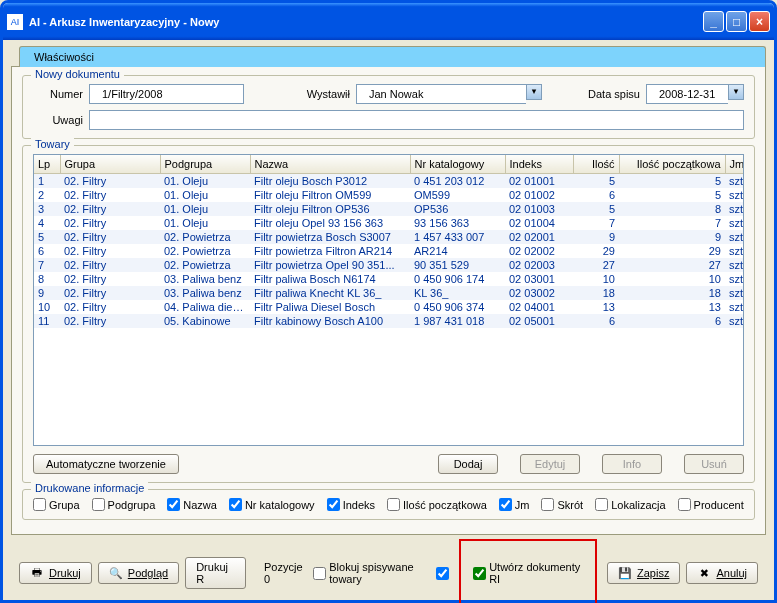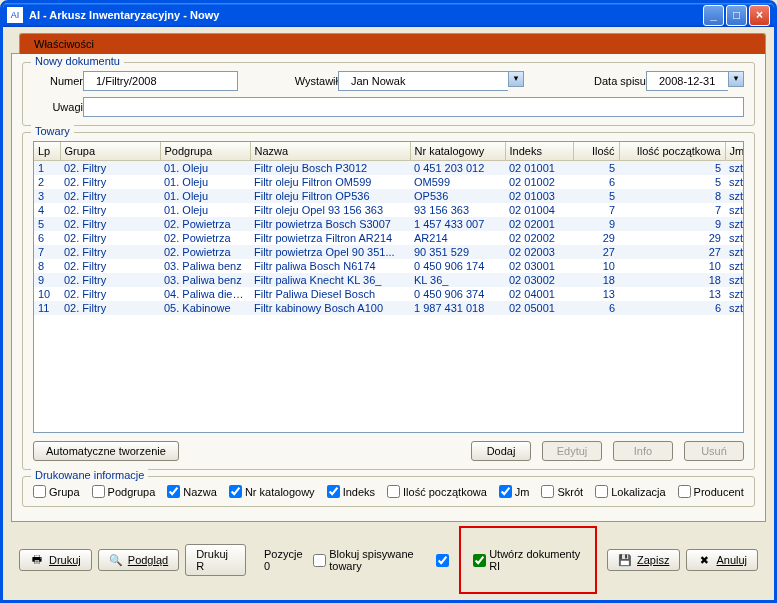--- a/index.html
+++ b/index.html
@@ -1,44 +1,44 @@
 <!DOCTYPE html>
 <html><head>
 <meta charset="utf-8">
 <style>
 * { box-sizing: border-box; margin: 0; padding: 0; font-family: Tahoma, Arial, sans-serif; font-size: 11px; }
 body { background: #ece9d8; width: 777px; height: 603px; overflow: hidden; }
 .window { width: 777px; height: 603px; border: 3px solid #0054e3; border-radius: 8px 8px 0 0; background: #ece9d8; position: relative; }
-.titlebar { height: 24px; background: linear-gradient(to bottom, #3a93ff 0%, #0054e3 10%, #0054e3 90%, #003dc1 100%); display: flex; align-items: center; padding: 0 4px; border-radius: 5px 5px 0 0; }
+.titlebar { height: 37px; background: linear-gradient(to bottom, #3a93ff 0%, #0054e3 10%, #0054e3 90%, #003dc1 100%); display: flex; align-items: center; padding: 0 4px; border-radius: 5px 5px 0 0; }
 .titlebar .icon { width: 16px; height: 16px; background: #fff; margin-right: 6px; display: flex; align-items: center; justify-content: center; font-size: 9px; color: #0054e3; }
 .titlebar .title { color: #fff; font-weight: bold; flex: 1; }
 .winbtns { display: flex; gap: 2px; }
 .winbtn { width: 21px; height: 21px; border: 1px solid #fff; border-radius: 3px; display: flex; align-items: center; justify-content: center; color: #fff; font-weight: bold; font-size: 12px; cursor: pointer; }
 .winbtn.min, .winbtn.max { background: linear-gradient(to bottom, #6fa3e8, #3874d4); }
 .winbtn.close { background: linear-gradient(to bottom, #f17b6a, #d13f1f); }
 .content { padding: 6px 8px 2px 8px; height: calc(100% - 28px); display: flex; flex-direction: column; }
-.tab { display: inline-block; background: #c2410c; border: 1px solid #9b9b7c; border-bottom: none; padding: 4px 14px; border-radius: 3px 3px 0 0; position: relative; z-index: 2; margin-left: 8px; }
+.tab { display: inline-block; background: #7dd3fc; border: 1px solid #9b9b7c; border-bottom: none; padding: 4px 14px; border-radius: 3px 3px 0 0; position: relative; z-index: 2; margin-left: 8px; }
 .tabpane { border: 1px solid #9b9b7c; background: #f9f8f3; flex: 1; padding: 8px 10px; margin-top: -1px; display: flex; flex-direction: column; }
 .fieldset { border: 1px solid #bfbfa7; border-radius: 3px; margin-bottom: 6px; padding: 8px 10px; position: relative; }
 .fieldset .legend { position: absolute; top: -8px; left: 8px; background: #f9f8f3; padding: 0 4px; color: #003399; }
-.row { display: flex; align-items: center; }
+.row { display: flex; align-items: center; gap: 6px; }
 .label { text-align: right; }
 input[type=text], select, .date { border: 1px solid #7f9db9; height: 20px; padding: 1px 12px; background: #fff; }
 .dropdown-arrow { display: inline-block; width: 16px; height: 16px; background: linear-gradient(to bottom,#dbeaf9,#a6c7e8); border:1px solid #7f9db9; text-align:center; line-height:13px; font-size:9px; }
 .towary { flex: 1; display: flex; flex-direction: column; }
 .grid-wrap { flex: 1; border: 1px solid #7f9db9; background: #fff; overflow: hidden; }
 table { width: 100%; border-collapse: collapse; table-layout: fixed; }
 thead th { background: linear-gradient(to bottom, #fdfdfb, #ece9d8); border-right: 1px solid #c8c4a9; border-bottom: 1px solid #c8c4a9; padding: 3px 4px; text-align: left; font-weight: normal; color: #000; height: 18px; }
 tbody td { padding: 1px 4px; color: #003399; height: 14px; white-space: nowrap; overflow: hidden; text-overflow: ellipsis; }
 tbody tr:nth-child(odd) { background: #f0f4fb; }
 tbody tr:nth-child(even) { background: #fff; }
 .num { text-align: right; }
 .btn { border: 1px solid #8a867a; background: linear-gradient(to bottom,#fff,#e6e3d7); padding: 3px 12px; border-radius: 3px; cursor: pointer; min-width: 60px; text-align:center; }
 .btn:disabled, .btn.disabled { color: #999; background: #f1efe5; cursor: default; }
-.grid-btns { display: flex; gap: 11px; margin-top: 8px; }
+.grid-btns { display: flex; gap: 22px; margin-top: 8px; }
 .grid-btns .spacer { flex: 1; }
 .drukinfo .checks { display: flex; gap: 12px; flex-wrap: wrap; }
 .check { display: flex; align-items: center; gap: 3px; }
 .check input { width: 13px; height: 13px; }
 .bottombar { display: flex; align-items: center; gap: 6px; padding: 4px 8px 0 8px; }
 .ibtn { border: 1px solid #8a867a; background: linear-gradient(to bottom,#fff,#e6e3d7); padding: 3px 10px; border-radius: 3px; cursor: pointer; display: flex; align-items: center; gap: 5px; }
 .ibtn .ic { width: 14px; height: 14px; display: flex; align-items: center; justify-content: center; font-size: 11px; }
 .blokuj { display: flex; flex-direction: row; gap: 1px; margin-left: 4px; }
 .redbox { border: 2px solid #d00; padding: 20px 12px; margin: 0 4px; }
 .redbox .check input { accent-color: green; }

